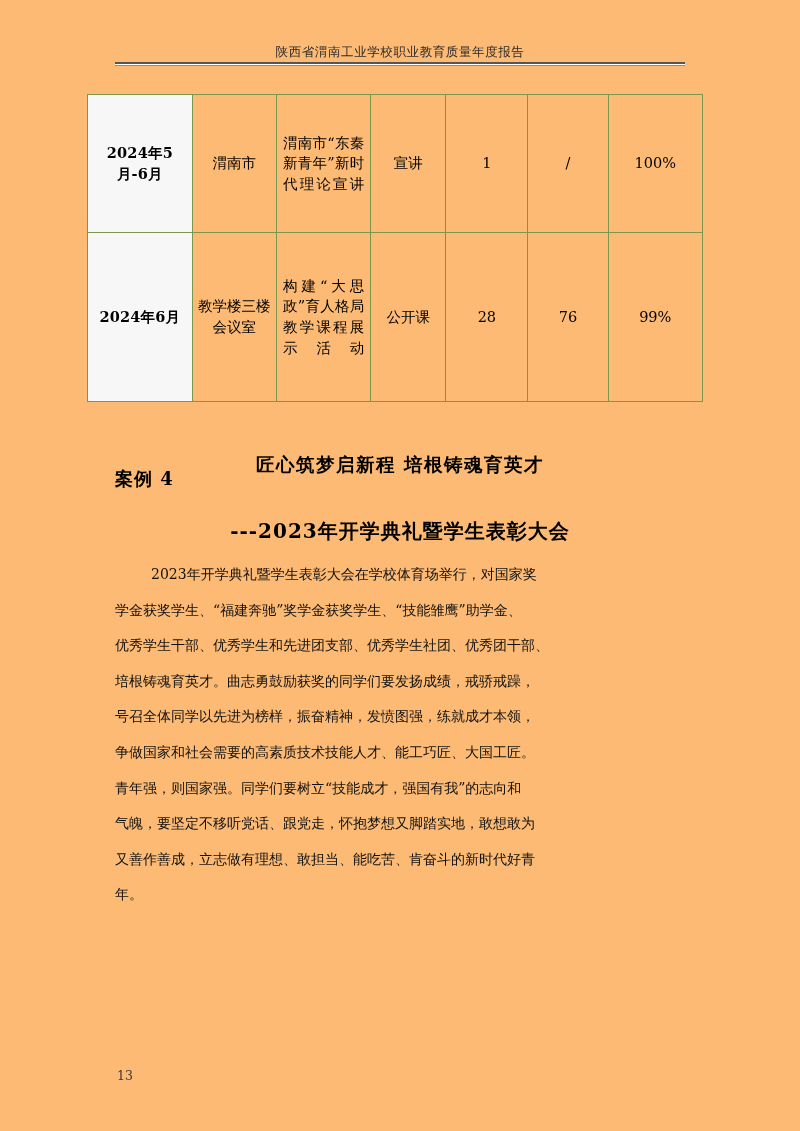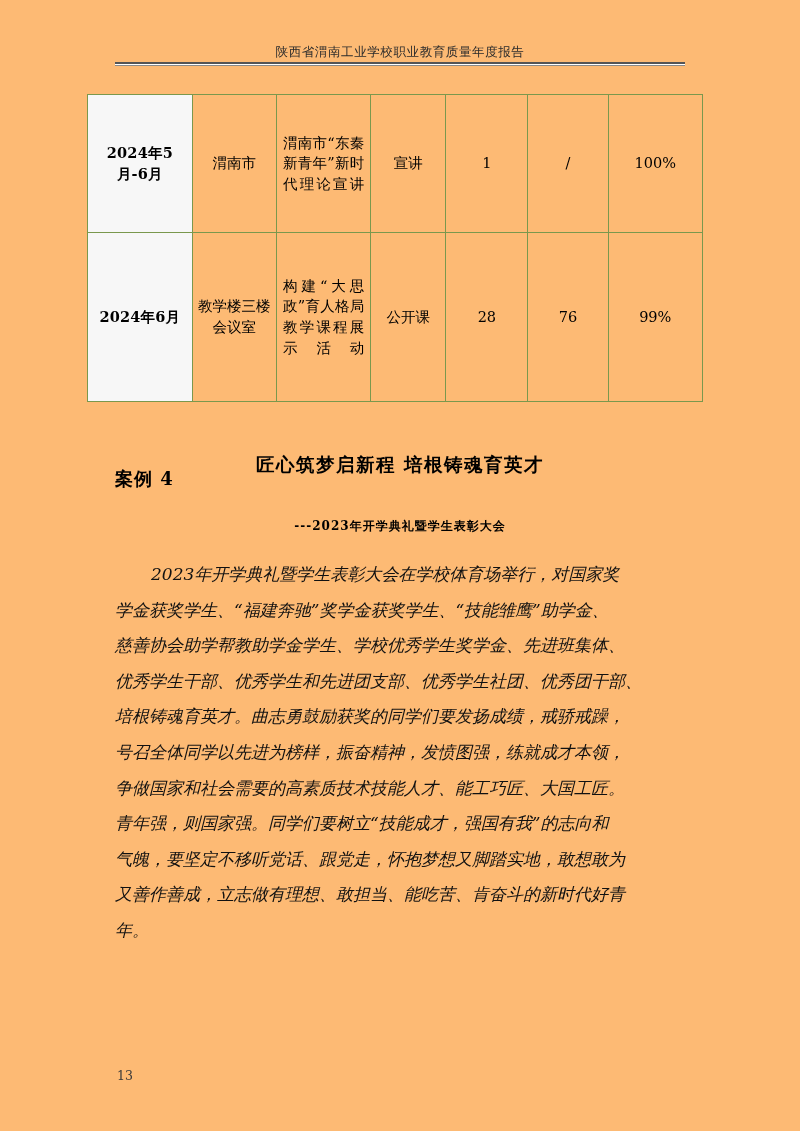--- a/index.html
+++ b/index.html
@@ -111,40 +111,39 @@
     font-size: 18.5px;
     font-weight: bold;
     letter-spacing: 1.5px;
   }
   .case-subtitle {
     position: absolute;
     left: 115px;
     top: 518px;
     width: 570px;
     text-align: center;
-    font-size: 12px;
+    font-size: 20px;
     font-weight: bold;
     letter-spacing: 1px;
   }
 
   
   .body-text {
     position: absolute;
     left: 115px;
     top: 557px;
     width: 573px;
   }
   .body-text .line {
-    font-size: 17px;
+    font-size: 14px;
     line-height: 35.6px;
     height: 35.6px;
     color: #111111;
     white-space: nowrap;
     letter-spacing: 0px;
-    font-style: italic;
   }
   .body-text .line.indent { padding-left: 36px; }
 
   
   .page-number {
     position: absolute;
     left: 117px;
     top: 1068px;
     font-size: 12.5px;
     color: #3a3a3a;
@@ -188,21 +187,20 @@
     </tbody>
   </table>
 
   <div class="case-label">案例 4</div>
   <div class="case-title">匠心筑梦启新程 培根铸魂育英才</div>
   <div class="case-subtitle">---2023年开学典礼暨学生表彰大会</div>
 
   <div class="body-text">
     <div class="line indent">2023年开学典礼暨学生表彰大会在学校体育场举行，对国家奖</div>
     <div class="line">学金获奖学生、“福建奔驰”奖学金获奖学生、“技能雏鹰”助学金、</div>
-    <div class="line">慈善协会助学帮教助学金学生、学校优秀学生奖学金、先进班集体、</div>
     <div class="line">优秀学生干部、优秀学生和先进团支部、优秀学生社团、优秀团干部、</div>
     <div class="line">培根铸魂育英才。曲志勇鼓励获奖的同学们要发扬成绩，戒骄戒躁，</div>
     <div class="line">号召全体同学以先进为榜样，振奋精神，发愤图强，练就成才本领，</div>
     <div class="line">争做国家和社会需要的高素质技术技能人才、能工巧匠、大国工匠。</div>
     <div class="line">青年强，则国家强。同学们要树立“技能成才，强国有我”的志向和</div>
     <div class="line">气魄，要坚定不移听党话、跟党走，怀抱梦想又脚踏实地，敢想敢为</div>
     <div class="line">又善作善成，立志做有理想、敢担当、能吃苦、肯奋斗的新时代好青</div>
     <div class="line">年。</div>
   </div>
 

